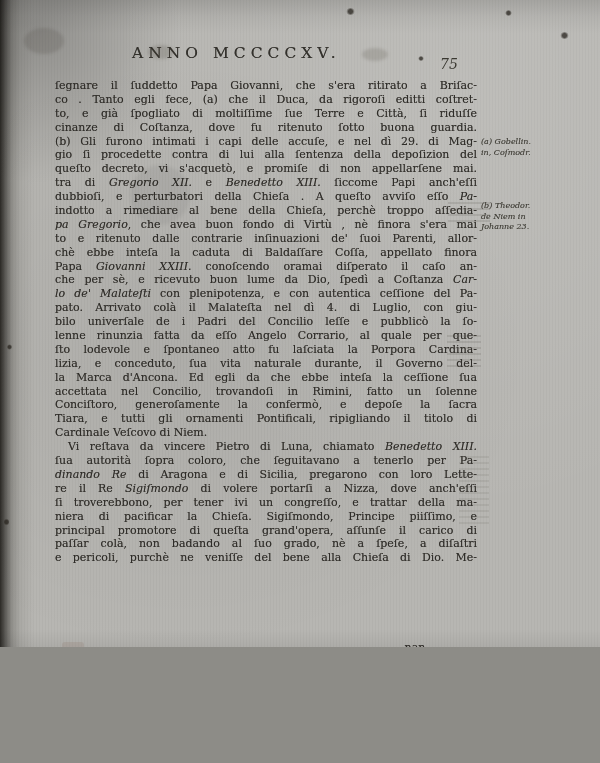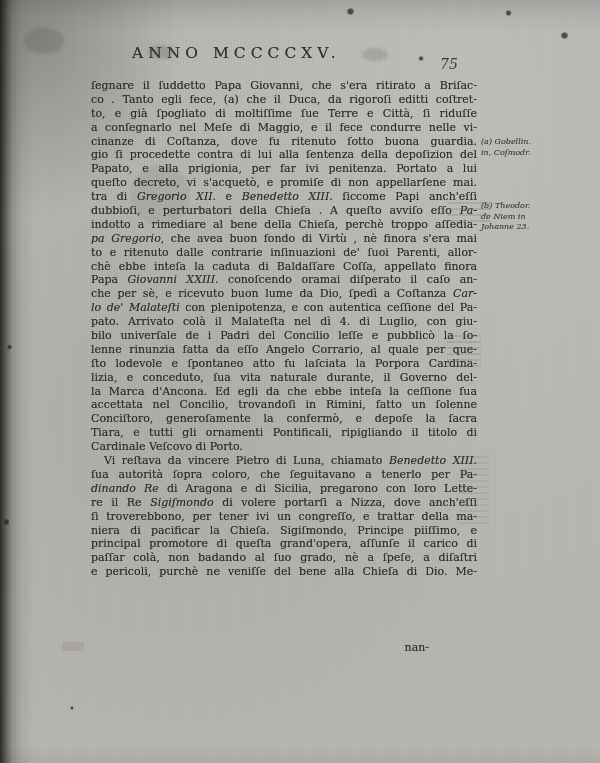--- a/index.html
+++ b/index.html
@@ -1,18 +1,18 @@
 <!DOCTYPE html>
 <html style="--paper: #b6b5b1; --ink: #2f2d29;"><head>
 <meta charset="utf-8">
 <style>
   html,body{margin:0;padding:0;background:#8d8c87;}
   .scan{
     position:relative;
-    width:600px;height:763px;
+    width:600px;height:647px;
     overflow:hidden;
     font-family:"DejaVu Serif", serif;
     color:var(--ink,#2f2d29);
     background:
       radial-gradient(ellipse at 78% 14%, rgba(255,255,255,0.10), transparent 55%),
       radial-gradient(ellipse at 30% 55%, rgba(0,0,0,0.05), transparent 60%),
       radial-gradient(ellipse at 6% 4%, rgba(0,0,0,0.22), transparent 18%),
       linear-gradient(180deg, rgba(0,0,0,0.14) 0px, rgba(0,0,0,0.05) 16px, transparent 34px),
       linear-gradient(0deg, rgba(0,0,0,0.06) 0px, transparent 18px),
       linear-gradient(90deg, rgba(20,18,14,0.85) 0px, rgba(30,28,24,0.55) 6px, rgba(60,58,52,0.30) 12px, rgba(90,88,82,0.14) 20px, transparent 34px),
@@ -32,21 +32,21 @@
   }
   .body-text{
     position:absolute;left:55px;top:79px;width:422px;
     font-size:11px;line-height:13.9px;
     text-shadow:0 0 0.5px rgba(45,42,36,0.5);
   }
   .line{
     text-align:justify;
     text-align-last:justify;
     -moz-text-align-last:justify;
-    height:13.9px;white-space:nowrap;margin-left:36px;
+    height:13.9px;white-space:nowrap;
   }
   .line.no-just{text-align:left;text-align-last:left;}
   .line.indent{padding-left:13px;}
   .line .it{font-style:italic;}
   .catchword{
     position:absolute;left:55px;top:641px;width:422px;
     font-size:11px;text-align:right;padding-right:48px;box-sizing:border-box;
     text-shadow:0 0 0.5px rgba(45,42,36,0.5);
   }
   .margin-notes{position:absolute;left:0;top:0;width:600px;height:763px;pointer-events:none;margin-top:40px;}
@@ -68,44 +68,43 @@
 <div class="scan">
 
   <div class="running-title">ANNO MCCCCXV.</div>
 
   <div class="page-number">75</div>
 
   <div class="body-text">
       <div class="line"><span>ſegnare  il ſuddetto Papa Giovanni, che s'era ritirato a Briſac-</span></div>
       <div class="line"><span>co . Tanto egli fece, (a) che il Duca, da rigoroſi editti coſtret-</span></div>
       <div class="line"><span>to, e già ſpogliato di moltiſſime ſue Terre e Città, ſi riduſſe</span></div>
-      <div class="line"><span>a conſegnarlo nel Meſe di Maggio, e il fece condurre nelle vi-</span></div>
       <div class="line"><span>cinanze di Coſtanza, dove fu ritenuto ſotto buona guardia.</span></div>
+      <div class="line"><span>(b) Gli furono intimati i capi delle accuſe, e nel dì 29. di Mag-</span></div>
       <div class="line"><span>gio ſi procedette contra di lui alla ſentenza della depoſizion del</span></div>
-      <div class="line"><span>Papato, e alla prigionia, per far ivi penitenza. Portato a lui</span></div>
       <div class="line"><span>queſto decreto, vi s'acquetò, e promiſe di non appellarſene mai.</span></div>
       <div class="line"><span>tra di </span><span class="it">Gregorio XII.</span><span> e </span><span class="it">Benedetto XIII.</span><span> ſiccome Papi anch'eſſi</span></div>
       <div class="line"><span>dubbioſi, e perturbatori della Chieſa . A queſto avviſo eſſo </span><span class="it">Pa-</span></div>
       <div class="line"><span>indotto a rimediare al bene della Chieſa, perchè troppo aſſedia-</span></div>
       <div class="line"><span class="it">pa Gregorio</span><span>, che avea buon fondo di Virtù , nè finora s'era mai</span></div>
       <div class="line"><span>to e ritenuto dalle contrarie inſinuazioni de' ſuoi Parenti, allor-</span></div>
       <div class="line"><span>chè ebbe inteſa la caduta di Baldaſſare Coſſa, appellato finora</span></div>
       <div class="line"><span>Papa </span><span class="it">Giovanni XXIII.</span><span> conoſcendo oramai diſperato il caſo an-</span></div>
       <div class="line"><span>che per sè, e ricevuto buon lume da Dio, ſpedì a Coſtanza </span><span class="it">Car-</span></div>
       <div class="line"><span class="it">lo de' Malateſti</span><span> con plenipotenza, e con autentica ceſſione del Pa-</span></div>
       <div class="line"><span>pato. Arrivato colà il Malateſta nel dì 4. di Luglio, con giu-</span></div>
       <div class="line"><span>bilo univerſale de i Padri del Concilio leſſe e pubblicò la ſo-</span></div>
       <div class="line"><span>lenne rinunzia fatta da eſſo Angelo Corrario, al quale per que-</span></div>
       <div class="line"><span>ſto lodevole e ſpontaneo atto fu laſciata la Porpora Cardina-</span></div>
       <div class="line"><span>lizia, e conceduto, ſua vita naturale durante, il Governo del-</span></div>
       <div class="line"><span>la Marca d'Ancona. Ed egli da che ebbe inteſa la ceſſione ſua</span></div>
       <div class="line"><span>accettata nel Concilio, trovandoſi in Rimini, fatto un ſolenne</span></div>
       <div class="line"><span>Conciſtoro, generoſamente la confermò, e depoſe la ſacra</span></div>
       <div class="line"><span>Tiara, e tutti gli ornamenti Pontificali, ripigliando il titolo di</span></div>
-      <div class="line no-just"><span>Cardinale Veſcovo di Porto.</span></div>
+      <div class="line no-just"><span>Cardinale Veſcovo di Niem.</span></div>
       <div class="line indent"><span>Vi reſtava da vincere Pietro di Luna, chiamato </span><span class="it">Benedetto XIII.</span></div>
       <div class="line"><span>ſua autorità ſopra coloro, che ſeguitavano a tenerlo per Pa-</span></div>
       <div class="line"><span class="it">dinando Re</span><span> di Aragona e di Sicilia, pregarono con loro Lette-</span></div>
       <div class="line"><span>re il Re </span><span class="it">Sigiſmondo</span><span> di volere portarſi a Nizza, dove anch'eſſi</span></div>
       <div class="line"><span>ſi troverebbono, per tener ivi un congreſſo, e trattar della ma-</span></div>
       <div class="line"><span>niera di pacificar la Chieſa. Sigiſmondo, Principe piiſſimo, e</span></div>
       <div class="line"><span>principal promotore di queſta grand'opera, aſſunſe il carico di</span></div>
       <div class="line"><span>paſſar colà, non badando al ſuo grado, nè a ſpeſe, a diſaſtri</span></div>
       <div class="line"><span>e pericoli, purchè ne veniſſe del bene alla Chieſa di Dio. Me-</span></div>
     </div>

